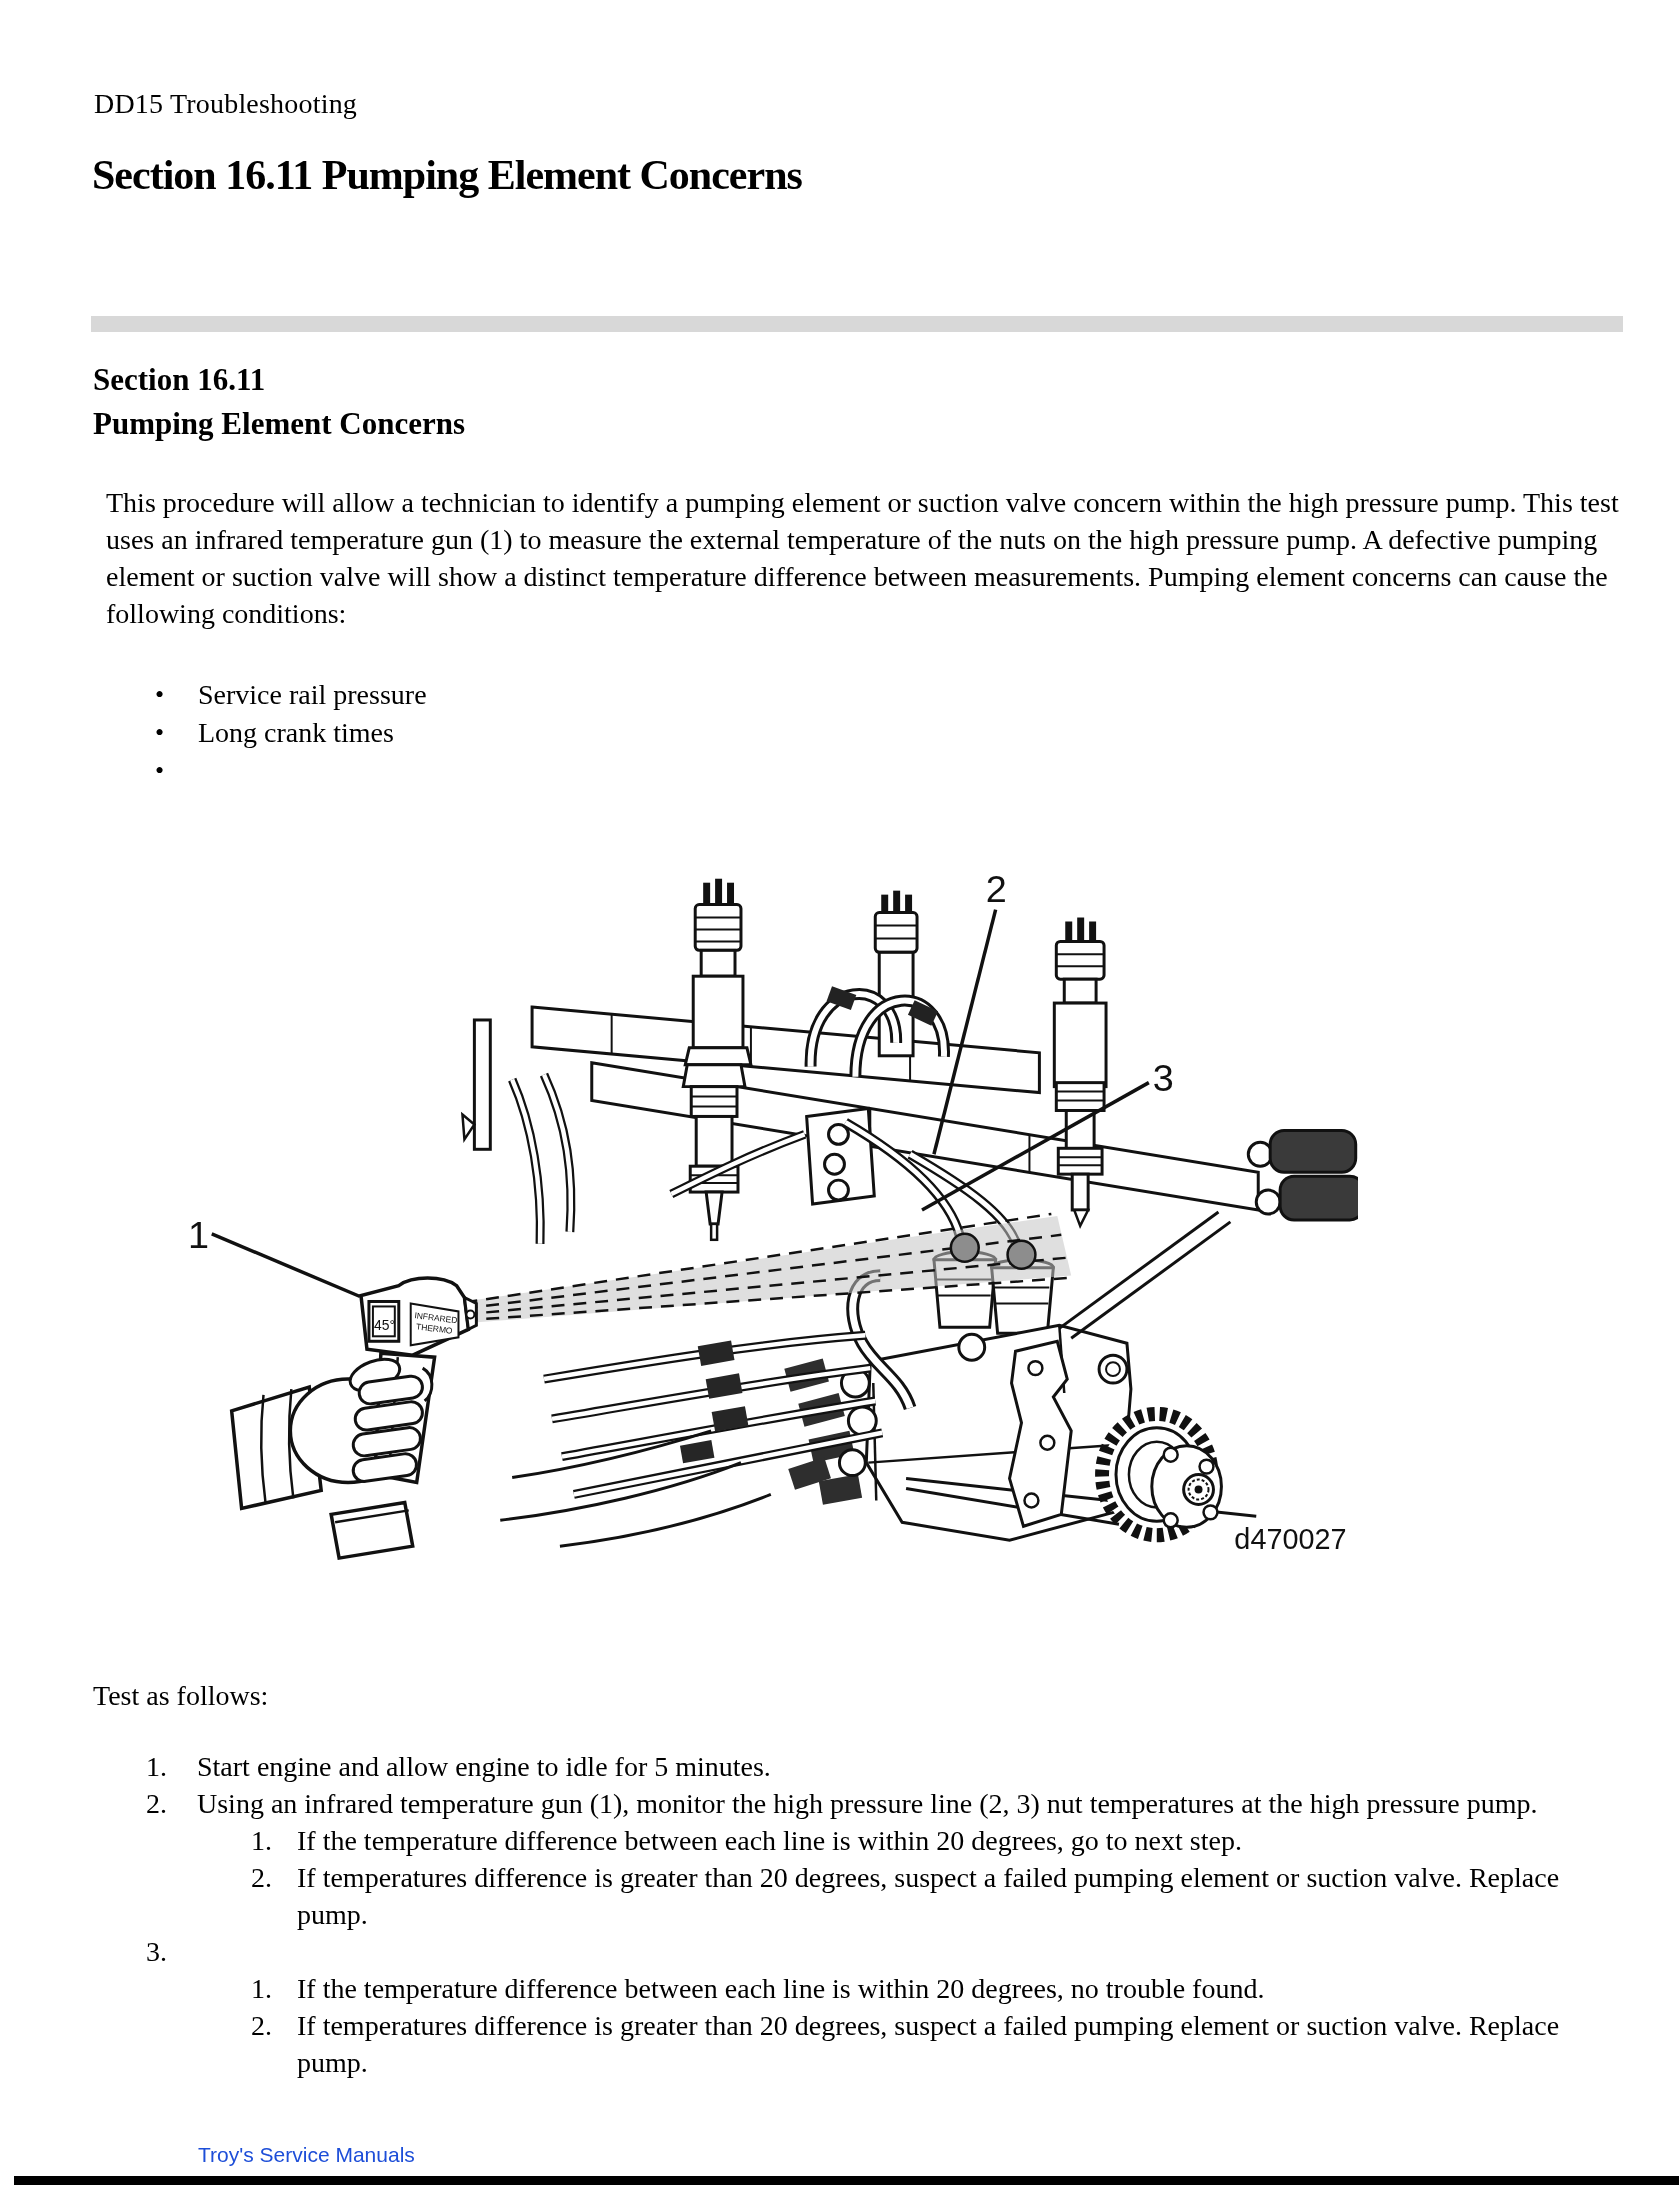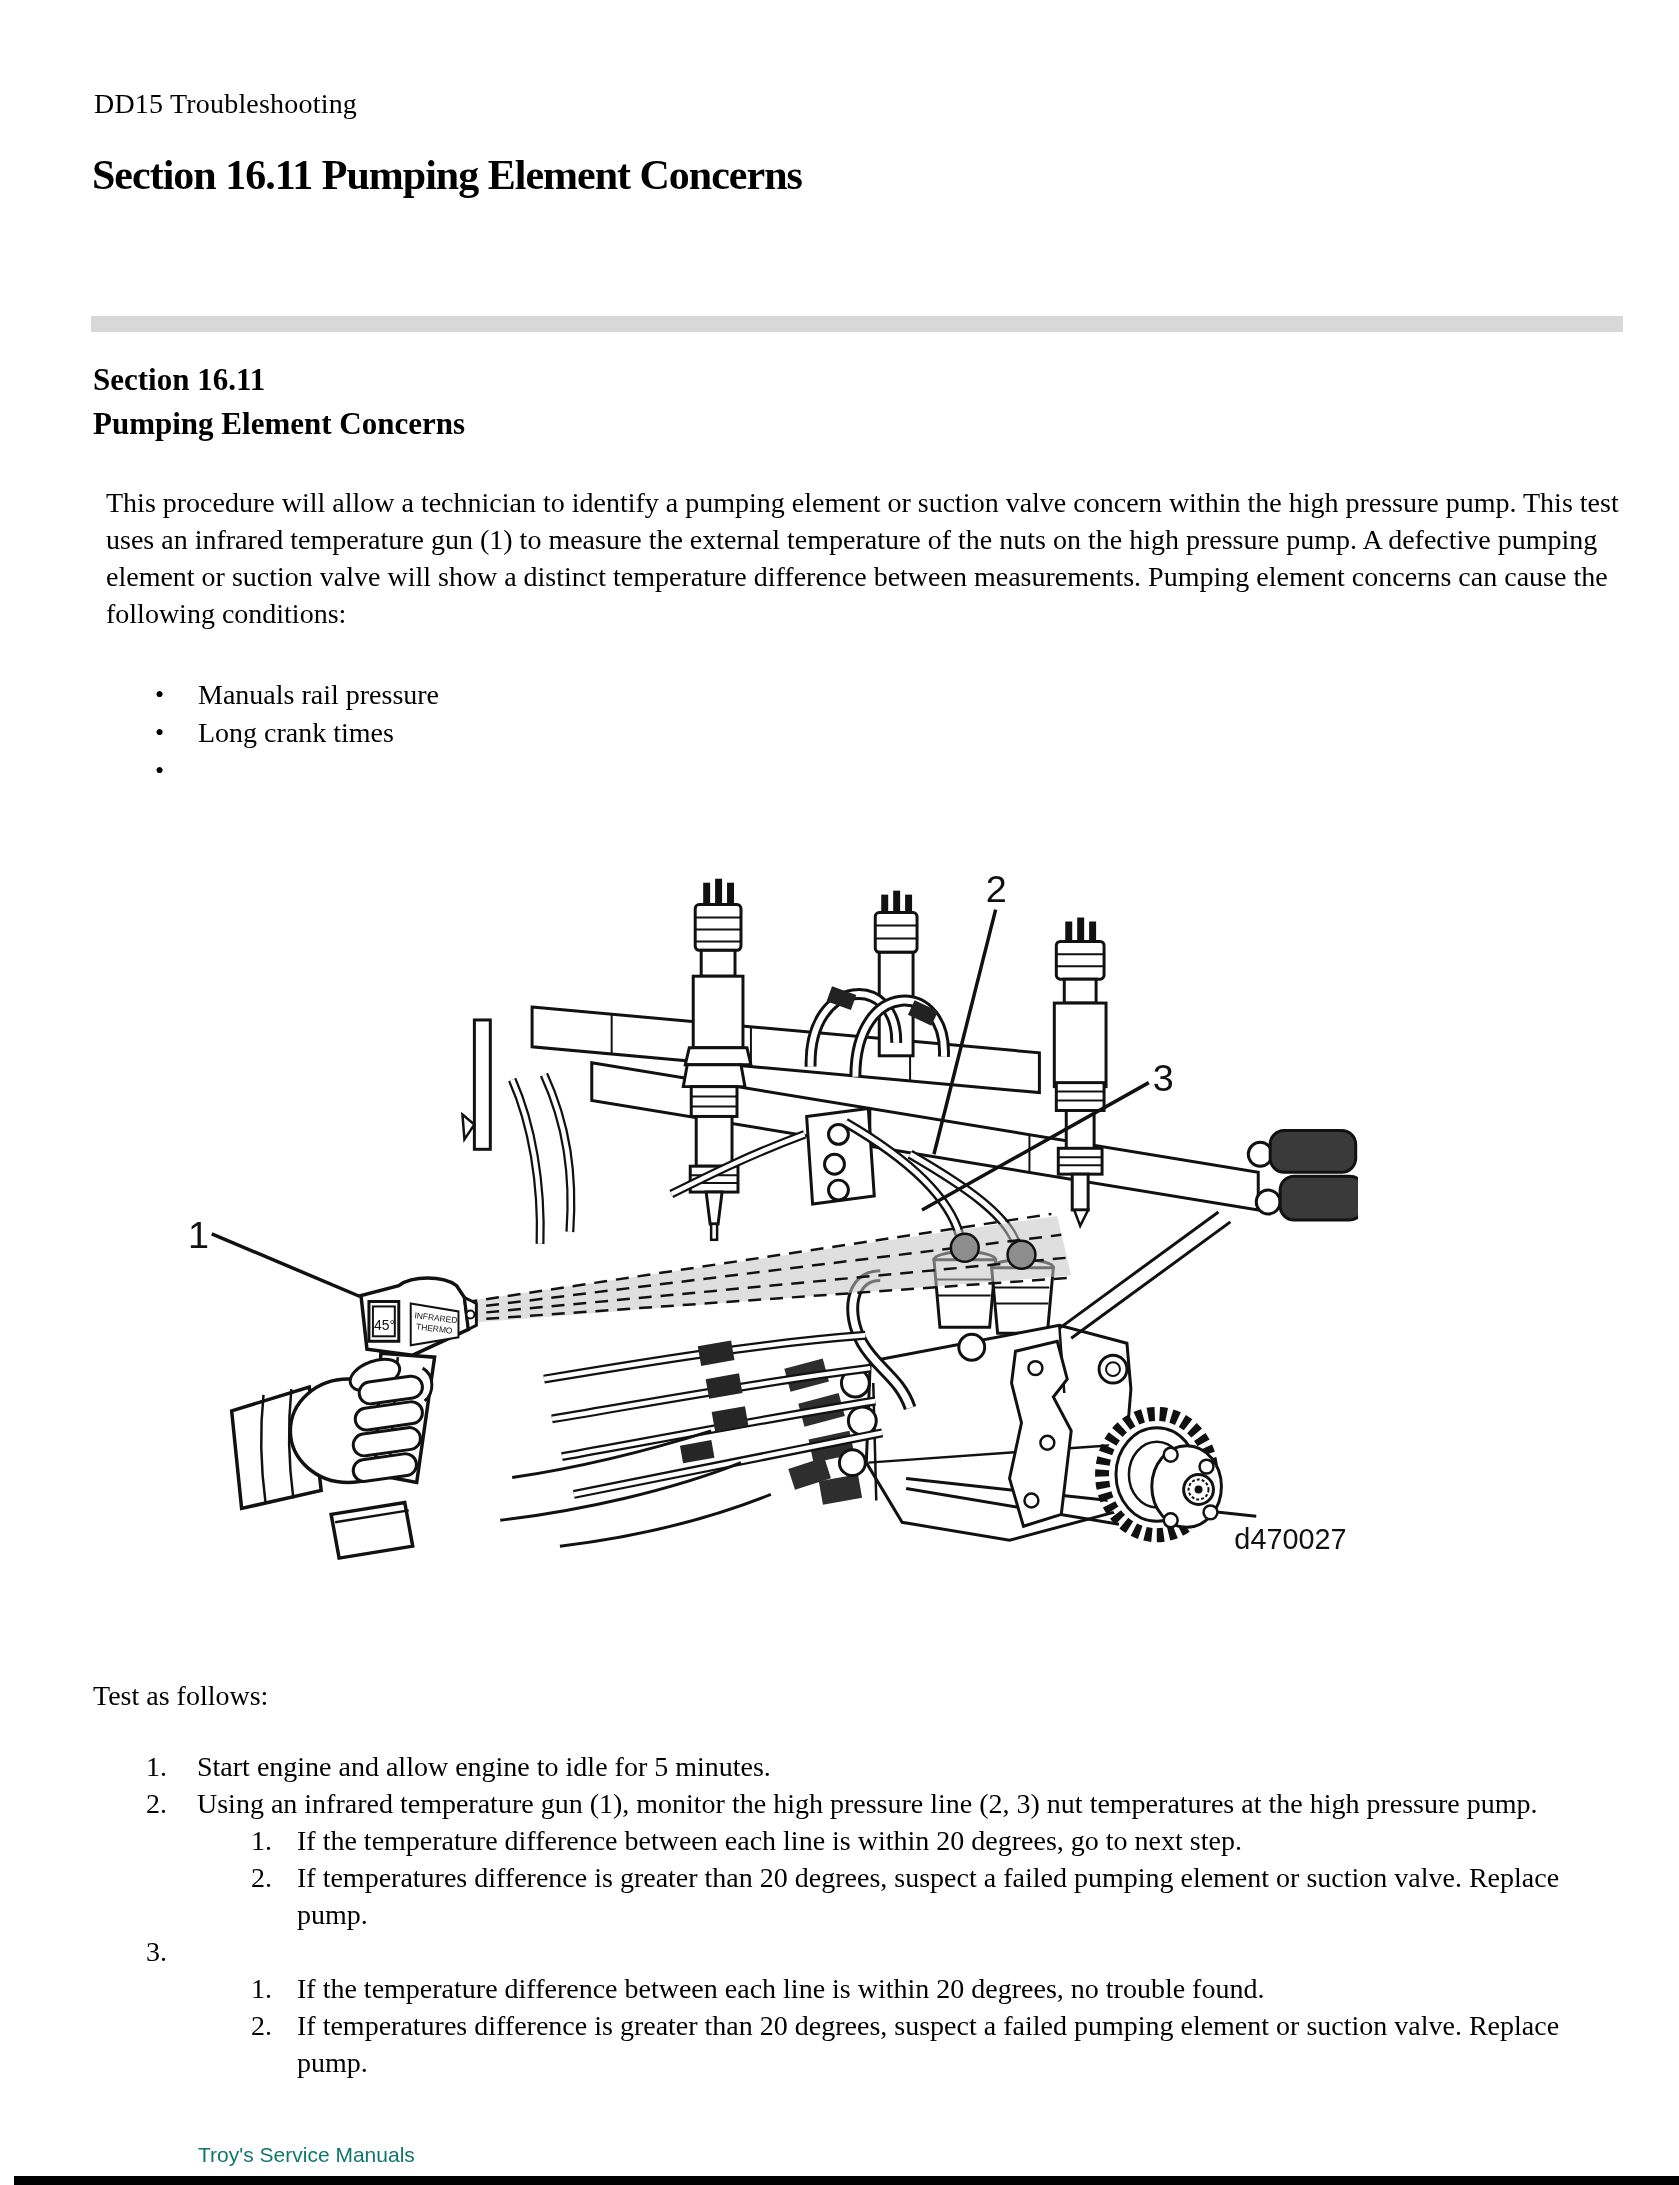--- a/index.html
+++ b/index.html
@@ -17,21 +17,21 @@
   .figwrap{position:absolute;left:100px;top:826px;width:1244px;height:756px;}
   .leadin{position:absolute;left:79px;top:1680px;font-size:28px;}
   .steps{position:absolute;left:0;top:1748px;width:1652px;font-size:28px;line-height:37px;}
   .step-row{display:flex;padding-left:132px;}
   .step-marker{width:51px;flex:0 0 51px;}
   .step-text{width:1419px;}
   .substep-row{display:flex;padding-left:237px;}
   .substep-marker{width:46px;flex:0 0 46px;}
   .substep-text{width:1323px;}
   .footer{position:absolute;left:184px;top:2143px;font-family:"Liberation Sans",sans-serif;
-          font-size:21px;color:#0f766e;}
+          font-size:21px;color:#1d4ed8;}
   .bottom-bar{position:absolute;left:0;top:2176px;width:1680px;height:9px;background:#000;}
   svg text{font-family:"Liberation Sans",sans-serif;fill:#111;}
   .ln{stroke:#111;fill:none;}
   .pc{fill:#ffffff;stroke:#111;}
 </style>
 </head>
 <body>
 
 <div id="page">
 
@@ -44,21 +44,21 @@
   <div class="subhead">
     <div>Section 16.11</div>
     <div>Pumping Element Concerns</div>
   </div>
 
   <div class="intro">This procedure will allow a technician to identify a pumping element or suction valve concern within the high pressure pump. This test uses an infrared temperature gun (1) to measure the external temperature of the nuts on the high pressure pump. A defective pumping element or suction valve will show a distinct temperature difference between measurements. Pumping element concerns can cause the following conditions:</div>
 
   <div class="bullets" id="bullet-list">
       <div class="bullet-row">
         <span class="bullet-dot">•</span>
-        <span>Manuals rail pressure</span>
+        <span>Service rail pressure</span>
       </div>
       <div class="bullet-row">
         <span class="bullet-dot">•</span>
         <span>Long crank times</span>
       </div>
       <div class="bullet-row">
         <span class="bullet-dot">•</span>
       </div>
     </div>
 

